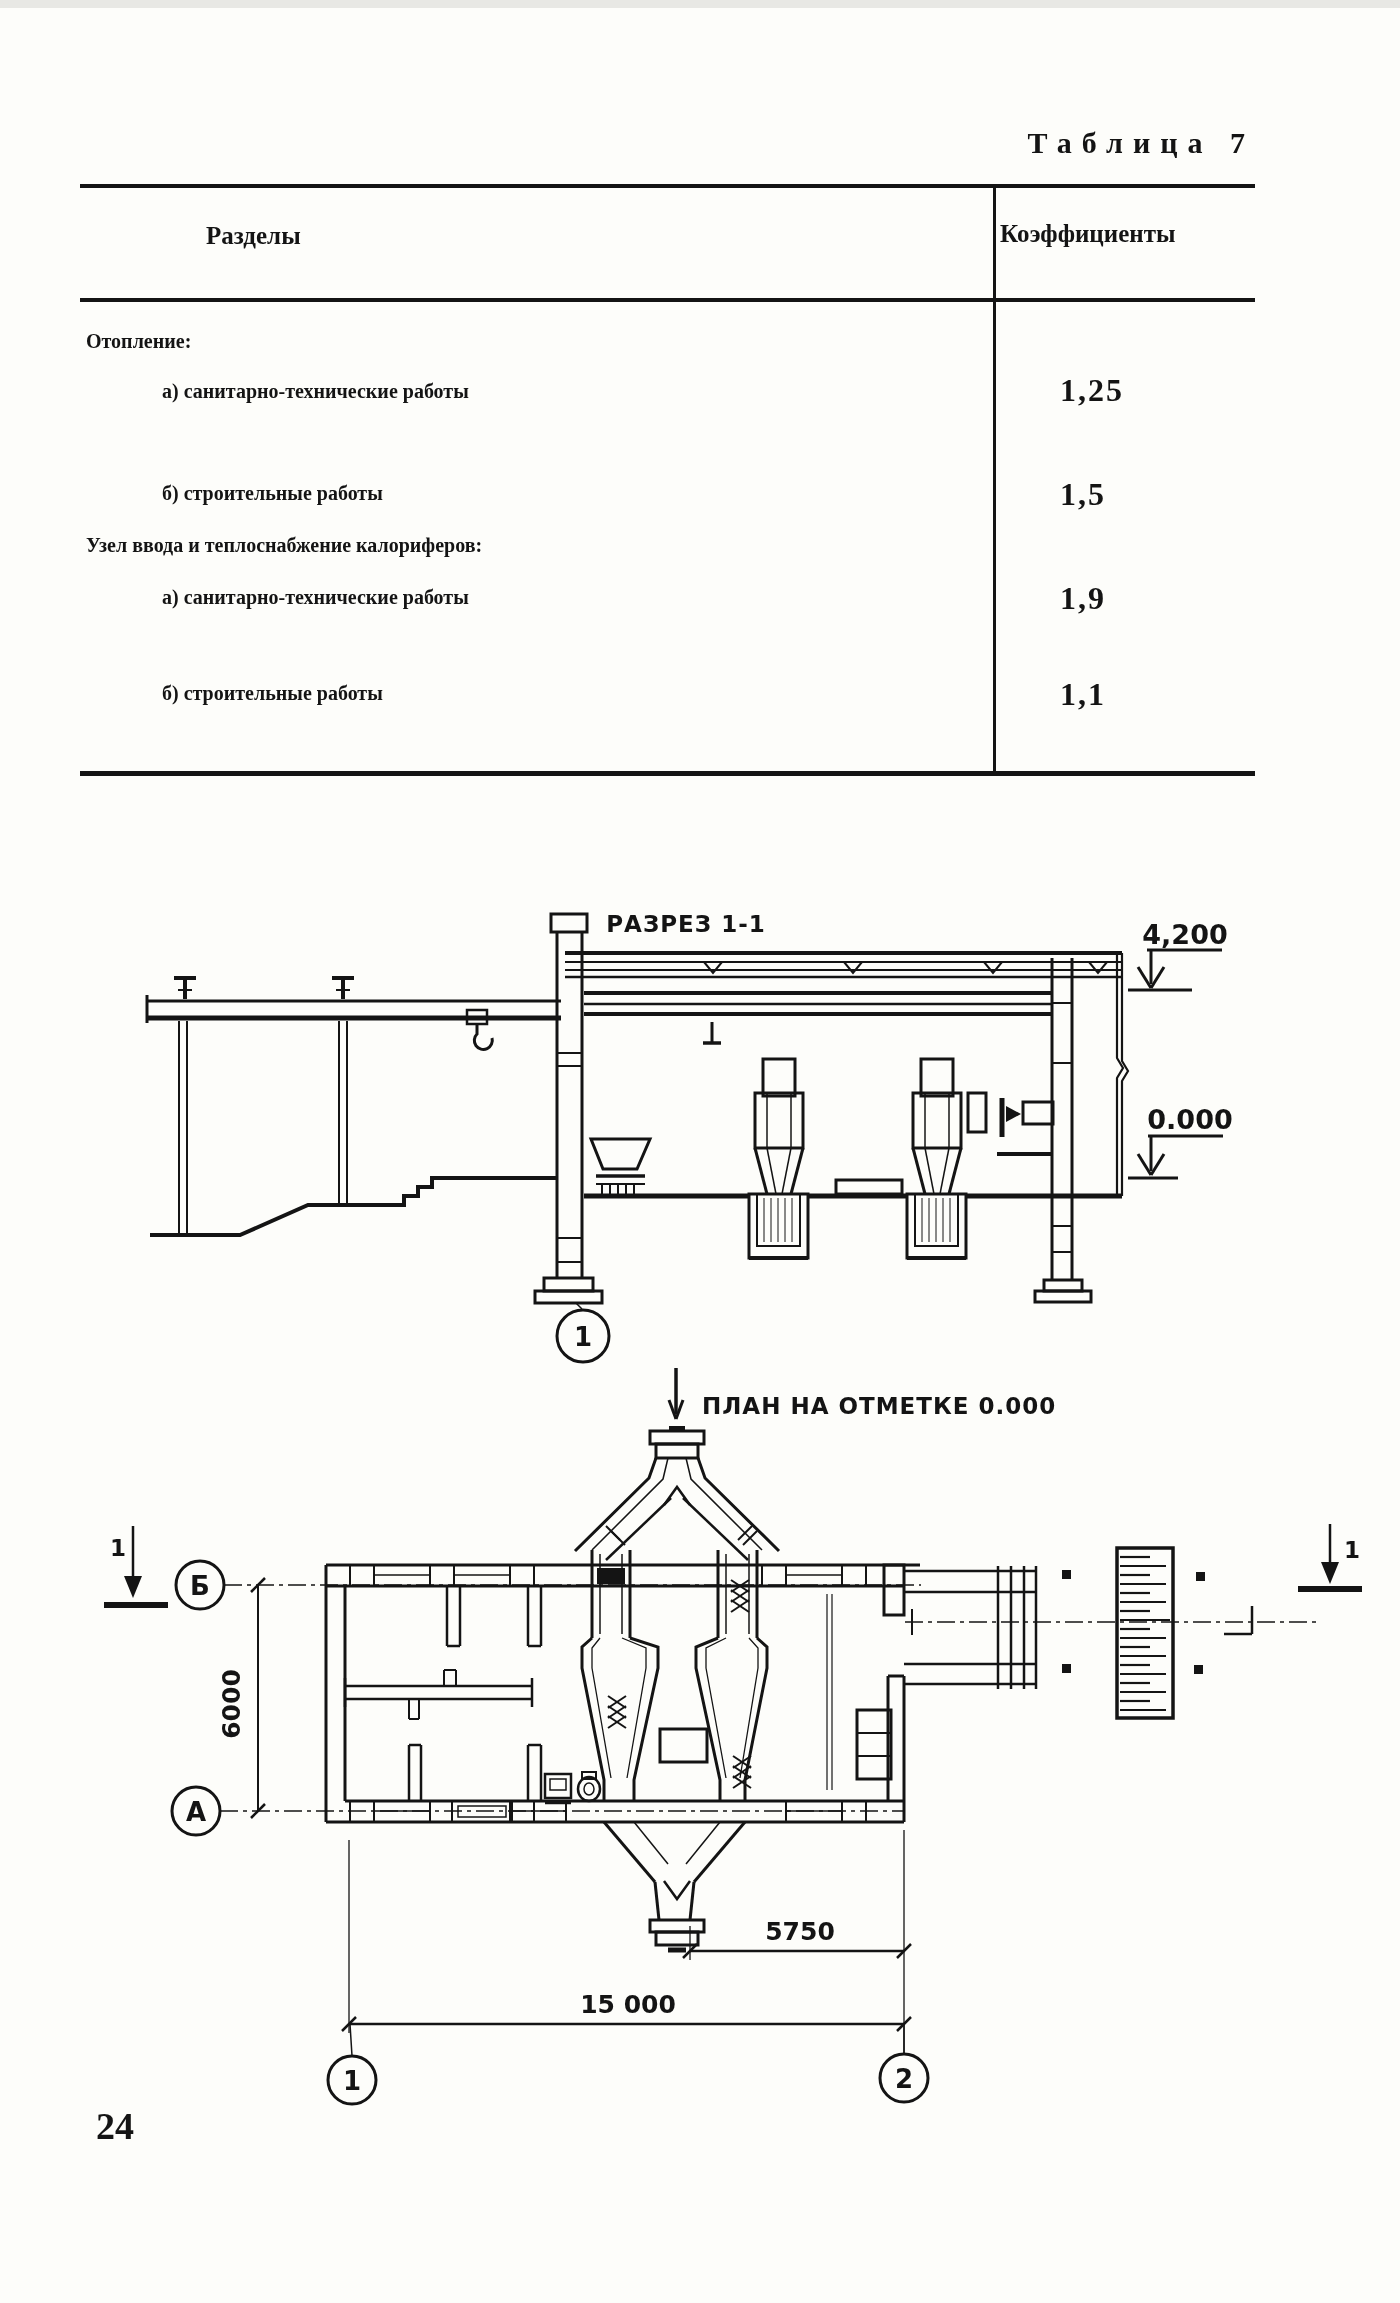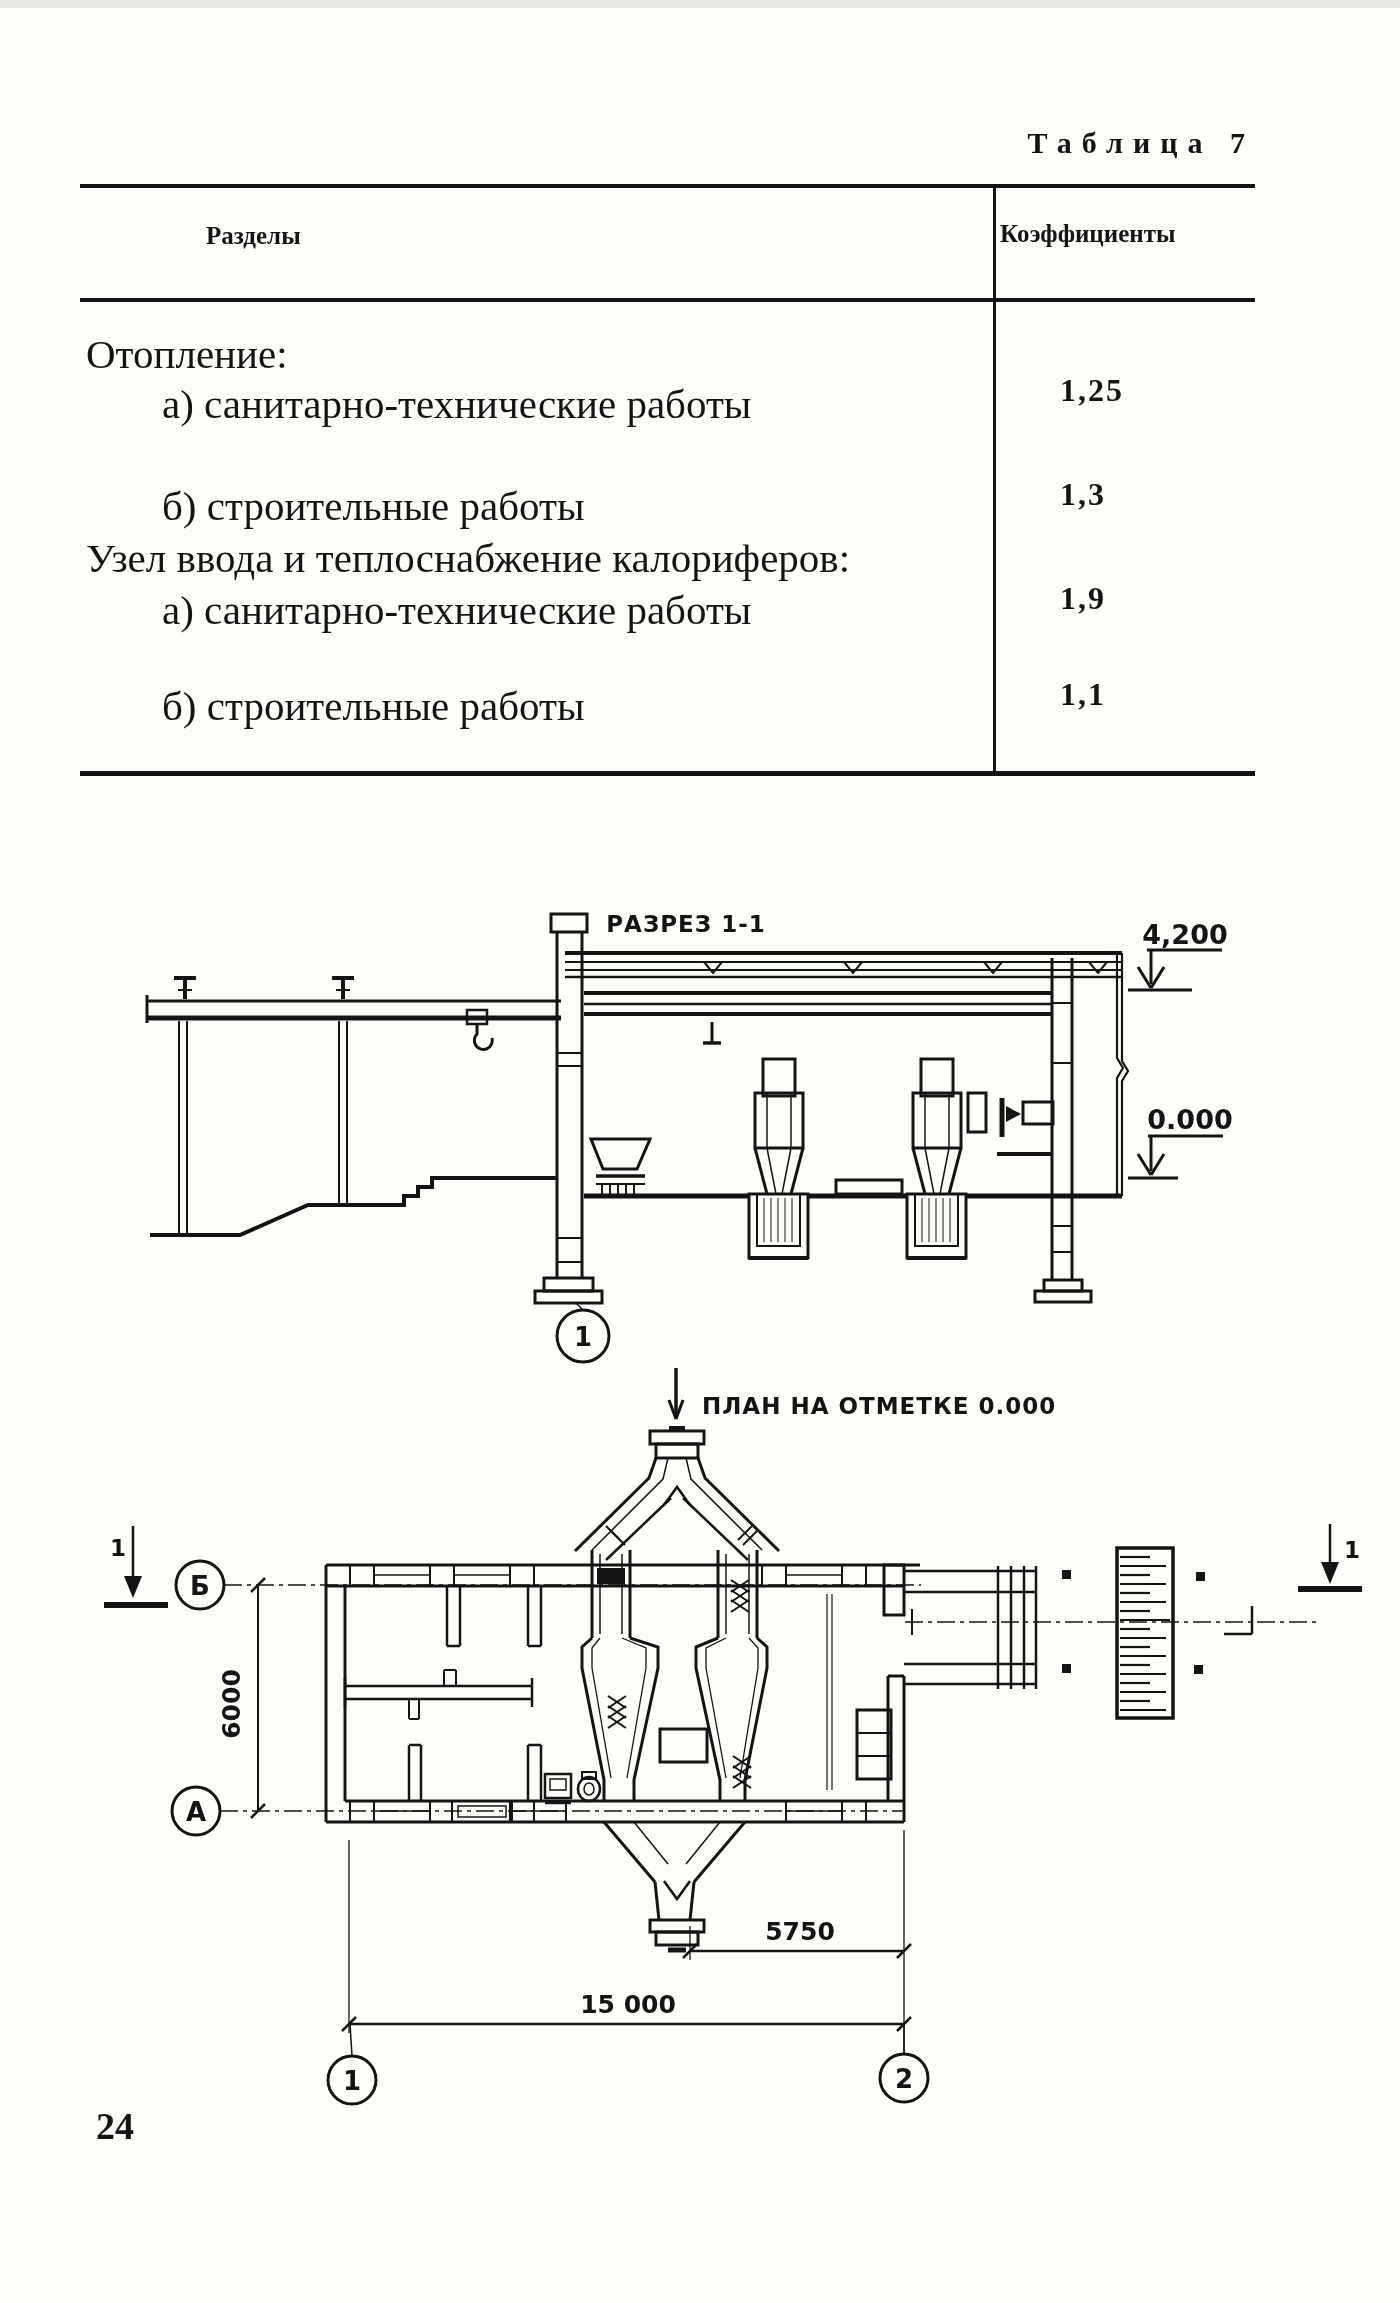--- a/index.html
+++ b/index.html
@@ -19,21 +19,21 @@
     letter-spacing:10px;
   }
   .rule{background:#141414;}
   .rule-top{left:80px; top:176px; width:1175px; height:4px;}
   .rule-mid{left:80px; top:290px; width:1175px; height:4px;}
   .rule-bot{left:80px; top:763px; width:1175px; height:5px;}
   .vdiv{left:993px; top:178px; width:3px; height:588px;}
   .th{font-size:25px; font-weight:700; }
   .th1{left:206px; top:214px; width:660px;}
   .th2{left:1000px; top:212px; width:250px;}
-  .trow{font-size:41px; font-weight:400; white-space:nowrap;}
+  .trow{font-size:20px; font-weight:700; white-space:nowrap;}
   .tval{font-size:32px; font-weight:700; width:140px; left:1060px; letter-spacing:2px;}
   .pagenum{left:96px; top:2096px; font-size:38px; font-weight:700;}
   svg{position:absolute; left:0; top:820px;}
   svg text{fill:#141414; stroke:none;}
   .dlabel{font-family:"DejaVu Sans", sans-serif; font-weight:700; font-size:23px; letter-spacing:1px;}
   .dim{font-family:"DejaVu Sans", sans-serif; font-weight:700; font-size:25px;}
   .elev{font-family:"DejaVu Sans", sans-serif; font-weight:700; font-size:27px;}
   .axlabel{font-family:"DejaVu Sans", sans-serif; font-weight:700; font-size:26px; text-anchor:middle;}
   .cutlabel{font-family:"DejaVu Sans", sans-serif; font-weight:700; font-size:23px;}
   .ln{stroke:#141414; fill:none;}
@@ -48,21 +48,21 @@
   <div class="abs rule rule-top"></div>
   <div class="abs th th1">Разделы</div>
   <div class="abs th th2">Коэффициенты</div>
   <div class="abs rule vdiv"></div>
   <div class="abs rule rule-mid"></div>
 
   <div class="abs trow" style="left:86px; top:322px;">Отопление:</div>
   <div class="abs trow" style="left:162px; top:372px;">а) санитарно-технические работы</div>
   <div class="abs tval" style="top:364px;">1,25</div>
   <div class="abs trow" style="left:162px; top:474px;">б) строительные работы</div>
-  <div class="abs tval" style="top:468px;">1,3</div>
+  <div class="abs tval" style="top:468px;">1,5</div>
   <div class="abs trow" style="left:86px; top:526px;">Узел ввода и теплоснабжение калориферов:</div>
   <div class="abs trow" style="left:162px; top:578px;">а) санитарно-технические работы</div>
   <div class="abs tval" style="top:572px;">1,9</div>
   <div class="abs trow" style="left:162px; top:674px;">б) строительные работы</div>
   <div class="abs tval" style="top:668px;">1,1</div>
 
   <div class="abs rule rule-bot"></div>
 
   <svg width="1400" height="1483" viewBox="0 0 1400 1483">
 

